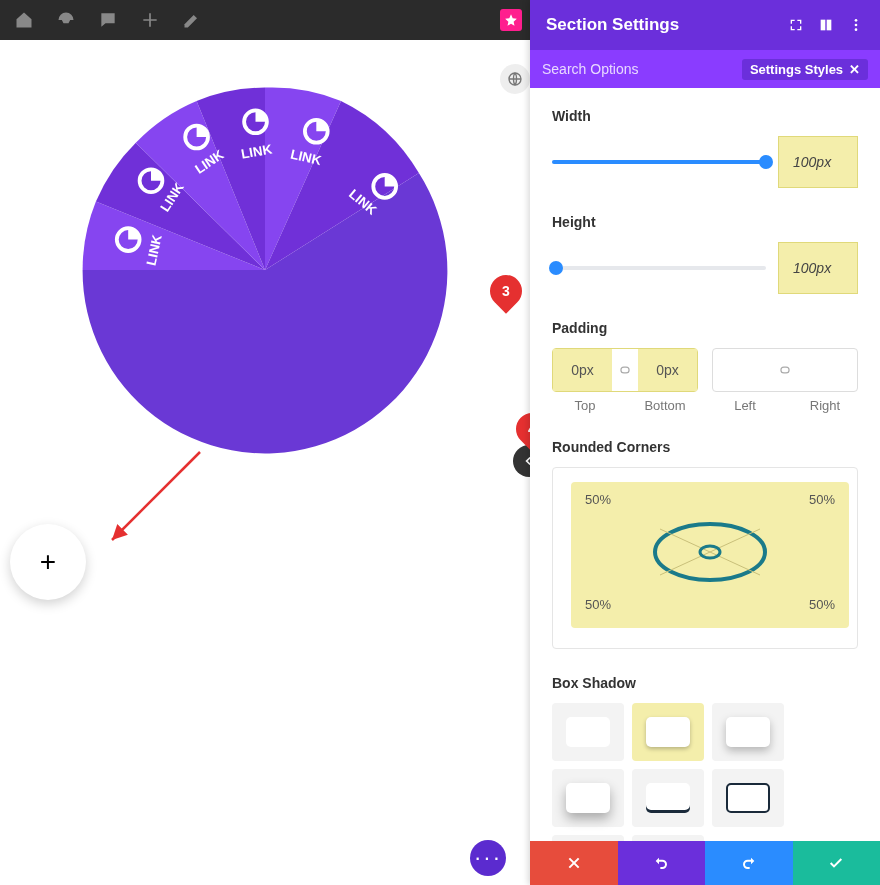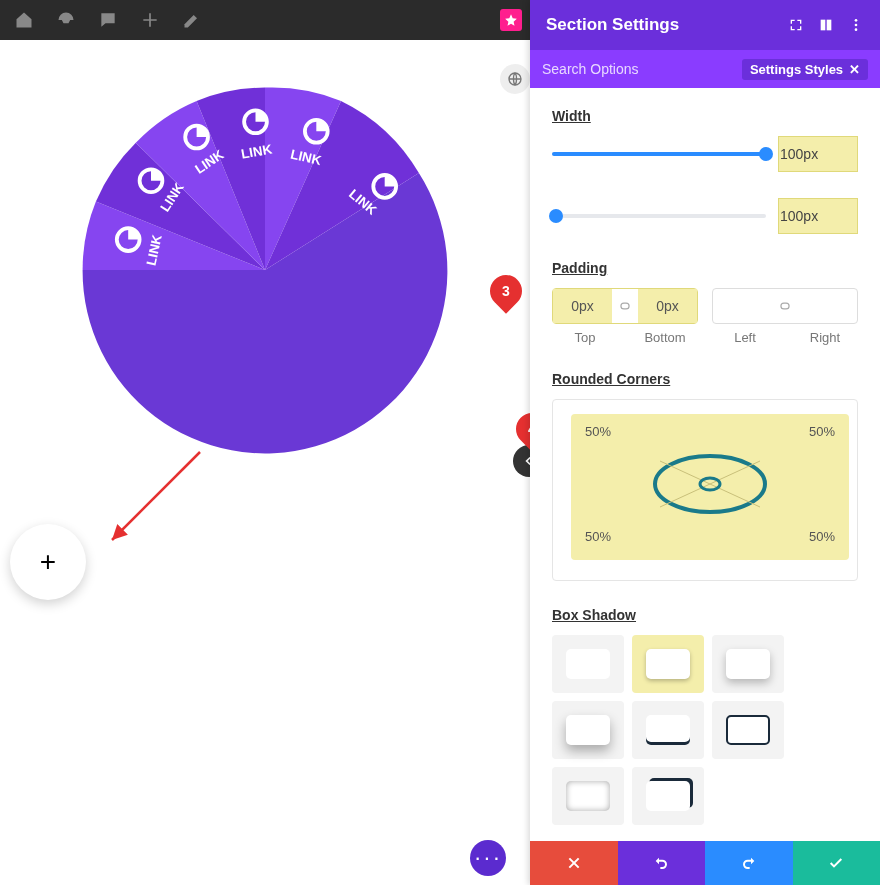--- a/index.html
+++ b/index.html
@@ -74,38 +74,38 @@
     background: #8a3cff; height: 38px; display:flex; align-items:center;
     padding: 0 12px; color:#e8d9ff; font-size: 14px;
   }
   .panel-subbar .pill {
     margin-left: auto; background: #6b2fdb; color:#fff;
     padding: 3px 8px; border-radius: 3px; font-size: 13px; font-weight:600;
     display:flex; align-items:center; gap:6px;
   }
   .panel-body { padding: 20px 22px 60px 22px; }
   .field { margin-bottom: 26px; }
-  .field-label { font-size: 14px; font-weight:600; color:#333; margin-bottom: 12px; text-decoration: underline; }
+  .field-label { font-size: 14px; font-weight:600; color:#333; margin-bottom: 12px; }
   .slider-row { display:flex; align-items:center; gap:12px; }
   .slider-track {
     flex: 1; height: 4px; background: #e6e8ec; border-radius: 2px; position:relative;
   }
   .slider-track.filled::before {
     content:''; position:absolute; left:0; top:0; bottom:0; width:100%; background:#2a8cff; border-radius:2px;
   }
   .slider-thumb {
     width: 14px; height: 14px; background:#2a8cff; border-radius:50%;
     position:absolute; top:-5px;
   }
   .valbox {
-    width: 80px; height: 36px; background:#f4eeab; border:1px solid #e0d97a;
-    display:flex; align-items:center; padding:0 1px; font-size:14px; color:#444;
+    width: 80px; height: 52px; background:#f4eeab; border:1px solid #e0d97a;
+    display:flex; align-items:center; padding:0 14px; font-size:14px; color:#444;font-style:italic;
   }
   .padding-row { display:flex; gap:14px; }
-  .padding-group { flex:1; display:flex; border:1px solid #ddd; border-radius:4px; height:36px;text-align:center; }
+  .padding-group { flex:1; display:flex; border:1px solid #ddd; border-radius:4px; height:44px;text-align:center; }
   .padding-group.hi { border-color:#e0d97a; }
   .pad-input { flex:1; display:flex; align-items:center; justify-content:center; font-size:14px; color:#555; }
   .pad-input.hi { background:#f4eeab; }
   .pad-link { width:26px; display:flex; align-items:center; justify-content:center; }
   .pad-link svg { width:14px; height:14px; fill:#aaa; }
   .pad-labels { display:flex; gap:14px; margin-top:6px; font-size:13px; color:#777; }
   .pad-labels span { flex:1; text-align:center; display:block; }
   .corners-card {
     border:1px solid #e5e5e5; border-radius:4px; padding:14px 8px 20px 18px;
   }
@@ -289,20 +289,21 @@
       <div class="field-label">Width</div>
       <div class="slider-row">
         <div class="slider-track filled">
           <div class="slider-thumb" style="left:calc(100% - 7px);"></div>
         </div>
         <div class="valbox">100px</div>
       </div>
     </div>
 
     <div class="field">
+      <div class="field-label">Height</div>
       <div class="slider-row">
         <div class="slider-track">
           <div class="slider-thumb" style="left:-3px;"></div>
         </div>
         <div class="valbox">100px</div>
       </div>
     </div>
 
     <div class="field">
       <div class="field-label">Padding</div>

